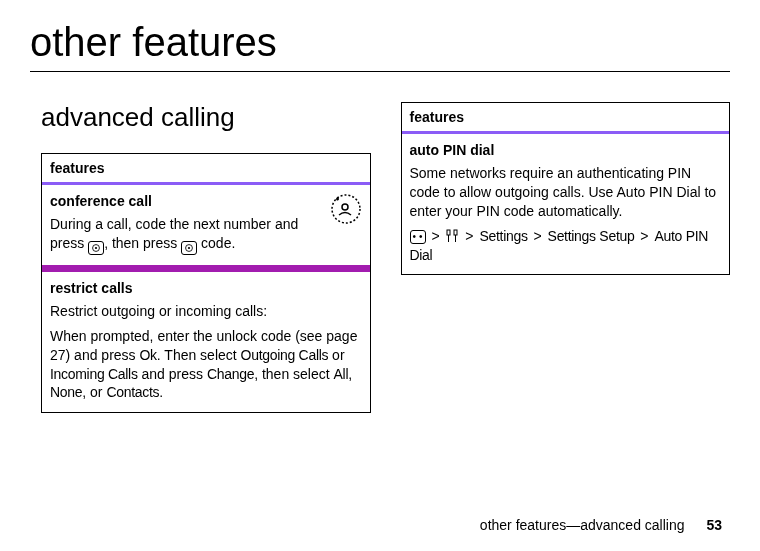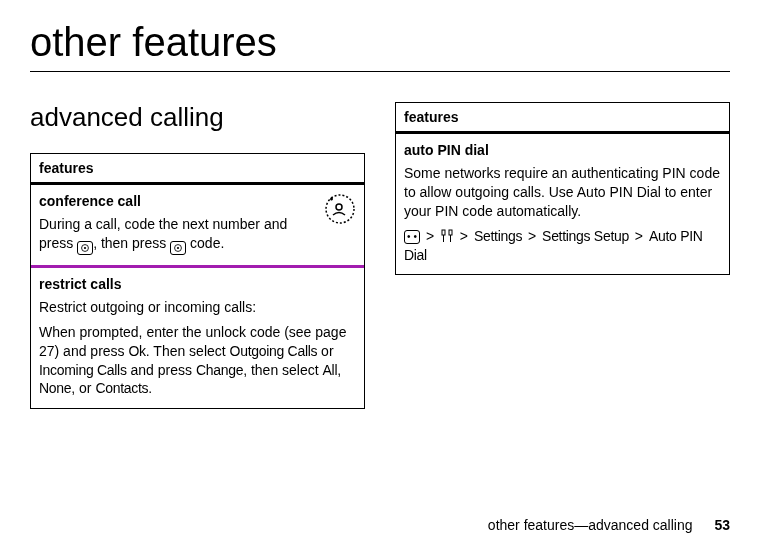--- a/index.html
+++ b/index.html
@@ -21,42 +21,43 @@
       margin-bottom: 6px;
     }
     .title-underline {
       border-bottom: 1px solid #000;
       width: 100%;
       margin-bottom: 30px;
     }
     .columns {
       display: flex;
       gap: 30px;
+      margin-left: 11px;
     }
     .col {
       flex: 1;
     }
     .section-heading {
       font-size: 26px;
       font-weight: normal;
       margin-bottom: 20px;
     }
     .feature-table {
       border: 1px solid #000;
       width: 100%;
     }
     .feature-header {
       font-weight: bold;
       font-size: 14px;
       padding: 6px 8px;
-      border-bottom: 3px solid #000000;
+      border-bottom: 3px solid #8b5cf6;
     }
     .feature-row {
       padding: 8px 8px 10px 8px;
-      border-bottom: 3px solid #a21caf;
+      border-bottom: 7px solid #a21caf;
     }
     .feature-row:last-child {
       border-bottom: none;
     }
     .feature-name {
       font-weight: bold;
       font-size: 14px;
       margin-bottom: 6px;
     }
     .feature-desc {
@@ -123,21 +124,21 @@
       height: 32px;
       margin-left: 6px;
     }
     .conference-icon svg {
       width: 32px;
       height: 32px;
     }
     .footer {
       position: absolute;
       bottom: 18px;
-      right: 30px;
+      right: 38px;
       font-size: 14px;
     }
     .page-number {
       font-weight: bold;
       margin-left: 18px;
     }
     .gt {
       margin: 0 2px;
     }
   </style>

